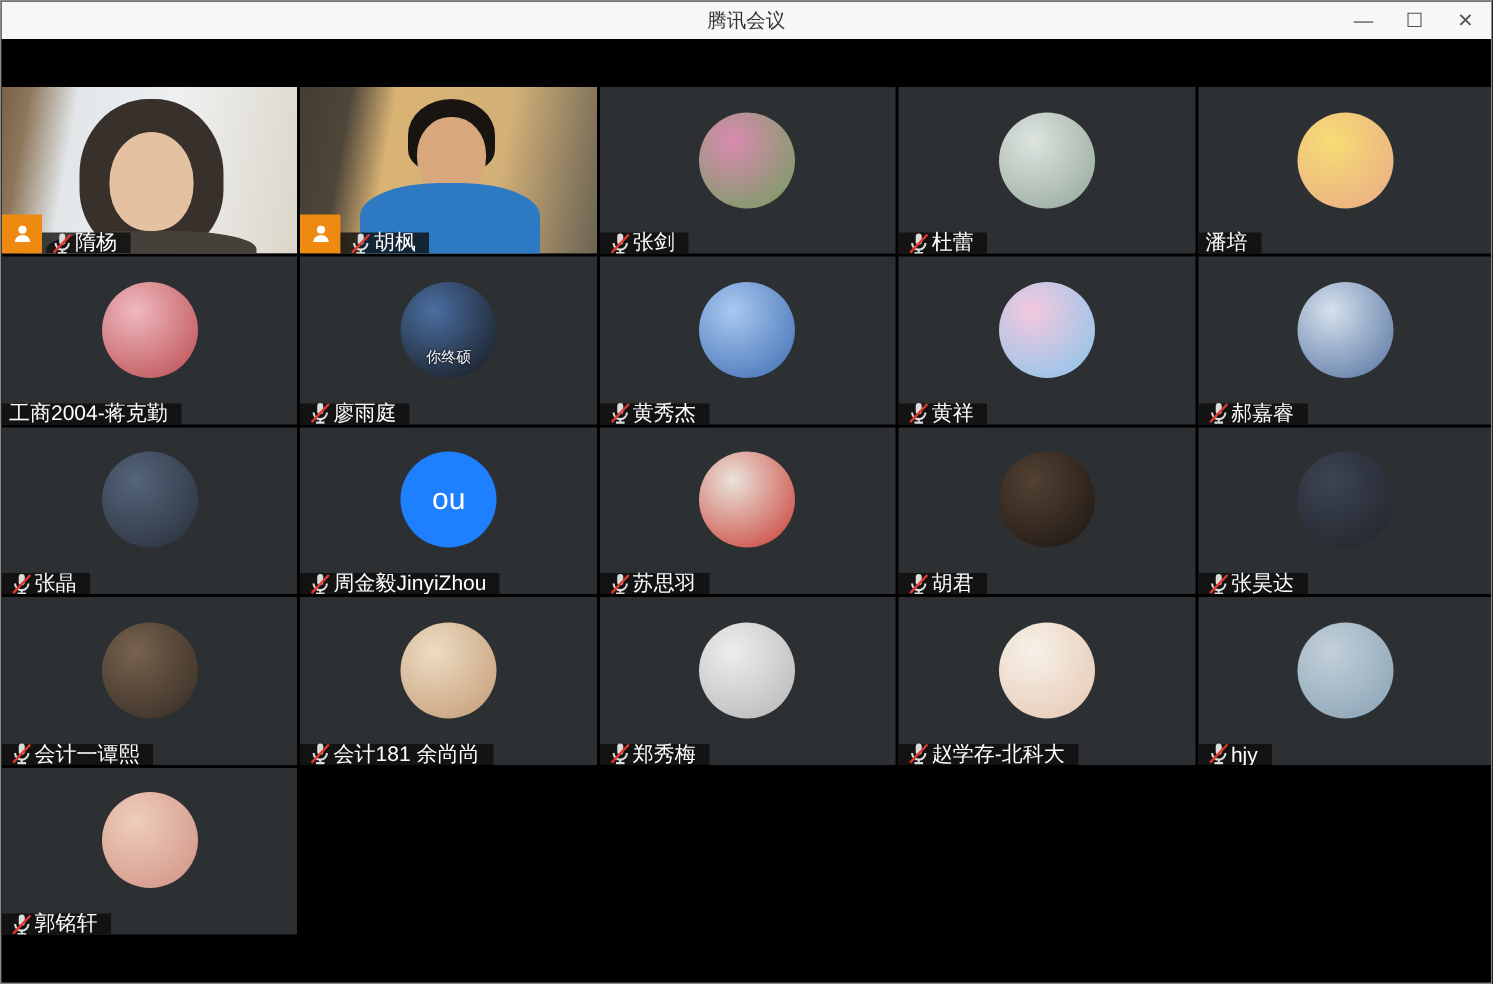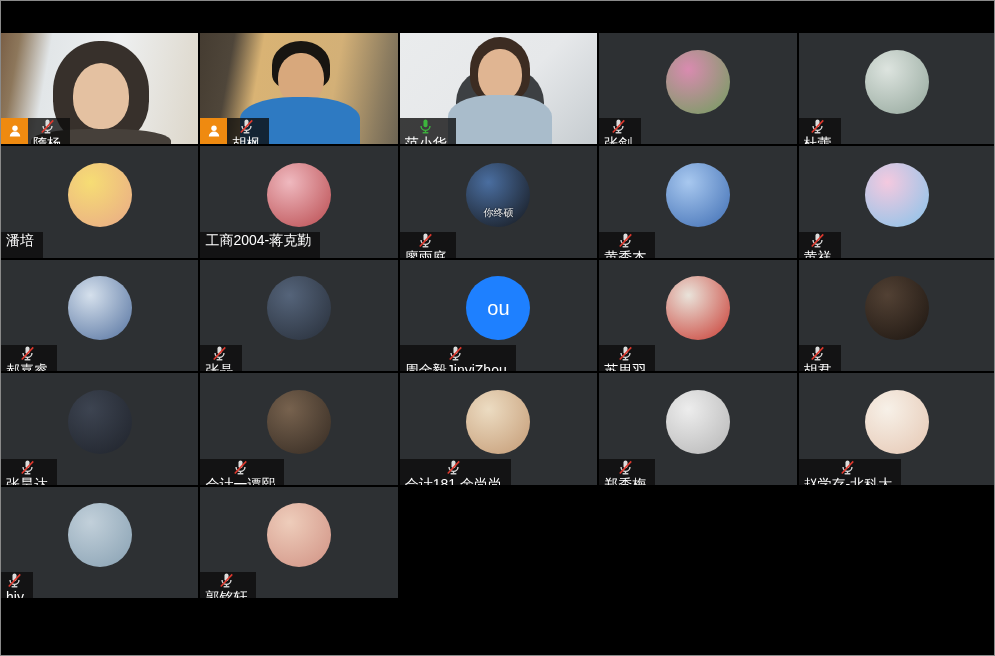--- a/index.html
+++ b/index.html
@@ -38,31 +38,45 @@
   .cam2 .face { left:78px; top:20px; width:46px; height:52px; background:#d8a87c; border-radius:48%; }
   .cam2 .torso { left:40px; top:64px; width:120px; height:50px; background:#2e7ac2; border-radius:44% 44% 0 0; }
   .cam3 { background:linear-gradient(135deg,#eaeced 0%,#e6e8ea 55%,#c6ccd0 100%); }
   .cam3 .chair { left:56px; top:34px; width:88px; height:80px; background:#3d4043; border-radius:44% 44% 0 0; }
   .cam3 .hair { left:70px; top:4px; width:60px; height:64px; background:#3c2c22; border-radius:50% 50% 36% 36%; }
   .cam3 .face { left:78px; top:16px; width:44px; height:52px; background:#e0b592; border-radius:48%; }
   .cam3 .torso { left:48px; top:62px; width:104px; height:52px; background:#a9bccb; border-radius:42% 42% 0 0; }
 
   
   .badge { position:absolute; left:0; bottom:0; width:27px; height:26px; background:#ef8a10; display:flex; align-items:center; justify-content:center; }
-  .label { position:absolute; left:0; bottom:0; height:26px; max-width:96%; background:rgba(12,12,12,0.78);
-           display:flex; align-items:center; gap:0; padding:0 9px 0 5px;flex-direction:column; }
+  .label { position:absolute; left:0; bottom:0; height:14px; max-width:96%; background:rgba(12,12,12,0.78);
+           display:flex; align-items:center; gap:0; padding:0 9px 0 5px; }
   .label.after-badge { left:27px; }
   .pname { color:#fff; font-size:14px; white-space:nowrap; overflow:hidden; text-overflow:ellipsis; }
   .mic { display:flex; align-items:center; flex:0 0 auto; }
 </style>
 </head>
 <body>
 
 <div class="window">
 
+  <div class="titlebar">
+    <div class="title">腾讯会议</div>
+    <div class="win-controls">
+      <div class="win-btn">
+        <span>—</span>
+      </div>
+      <div class="win-btn">
+        <span>☐</span>
+      </div>
+      <div class="win-btn">
+        <span>✕</span>
+      </div>
+    </div>
+  </div>
 
   <div class="stage">
     <div class="grid">
   <div class="tile">
     <div class="cam cam1">
       <div class="chair"></div>
             <div class="hair"></div>
             <div class="face"></div>
             <div class="torso"></div>
     </div>
@@ -110,41 +124,20 @@
           <line x1="8" y1="11.7" x2="8" y2="13.4" stroke="#dcdcdc" stroke-width="1.3"></line>
           <line x1="5.3" y1="13.9" x2="10.7" y2="13.9" stroke="#dcdcdc" stroke-width="1.3"></line>
           <line x1="2.6" y1="13.6" x2="13.4" y2="2.2" stroke="#e0392e" stroke-width="1.5"></line>
         </svg>
       </span>
 
       <span class="pname">胡枫</span>
     </div>
   </div>
 
-  <div class="tile">
-    <div class="cam cam3">
-      <div class="chair"></div>
-            <div class="hair"></div>
-            <div class="face"></div>
-            <div class="torso"></div>
-    </div>
-
-    <div class="label">
-
-      <span class="mic mic-on">
-        <svg viewBox="0 0 16 16" width="17" height="17">
-          <rect x="6.1" y="1.5" width="3.8" height="7.2" rx="1.9" fill="#3db53d"></rect>
-          <path d="M3.8 7.5 a4.2 4.2 0 0 0 8.4 0" fill="none" stroke="#3db53d" stroke-width="1.3"></path>
-          <line x1="8" y1="11.7" x2="8" y2="13.4" stroke="#3db53d" stroke-width="1.3"></line>
-          <line x1="5.3" y1="13.9" x2="10.7" y2="13.9" stroke="#3db53d" stroke-width="1.3"></line>
-        </svg>
-      </span>
-      <span class="pname">范小华</span>
-    </div>
-  </div>
 
   <div class="tile">
 
     <div class="avatar-wrap">
       <div class="avatar" style="background: radial-gradient(circle at 35% 30%, rgb(217, 139, 176), rgb(111, 158, 92));">
         
       </div>
     </div>
 
     <div class="label">

